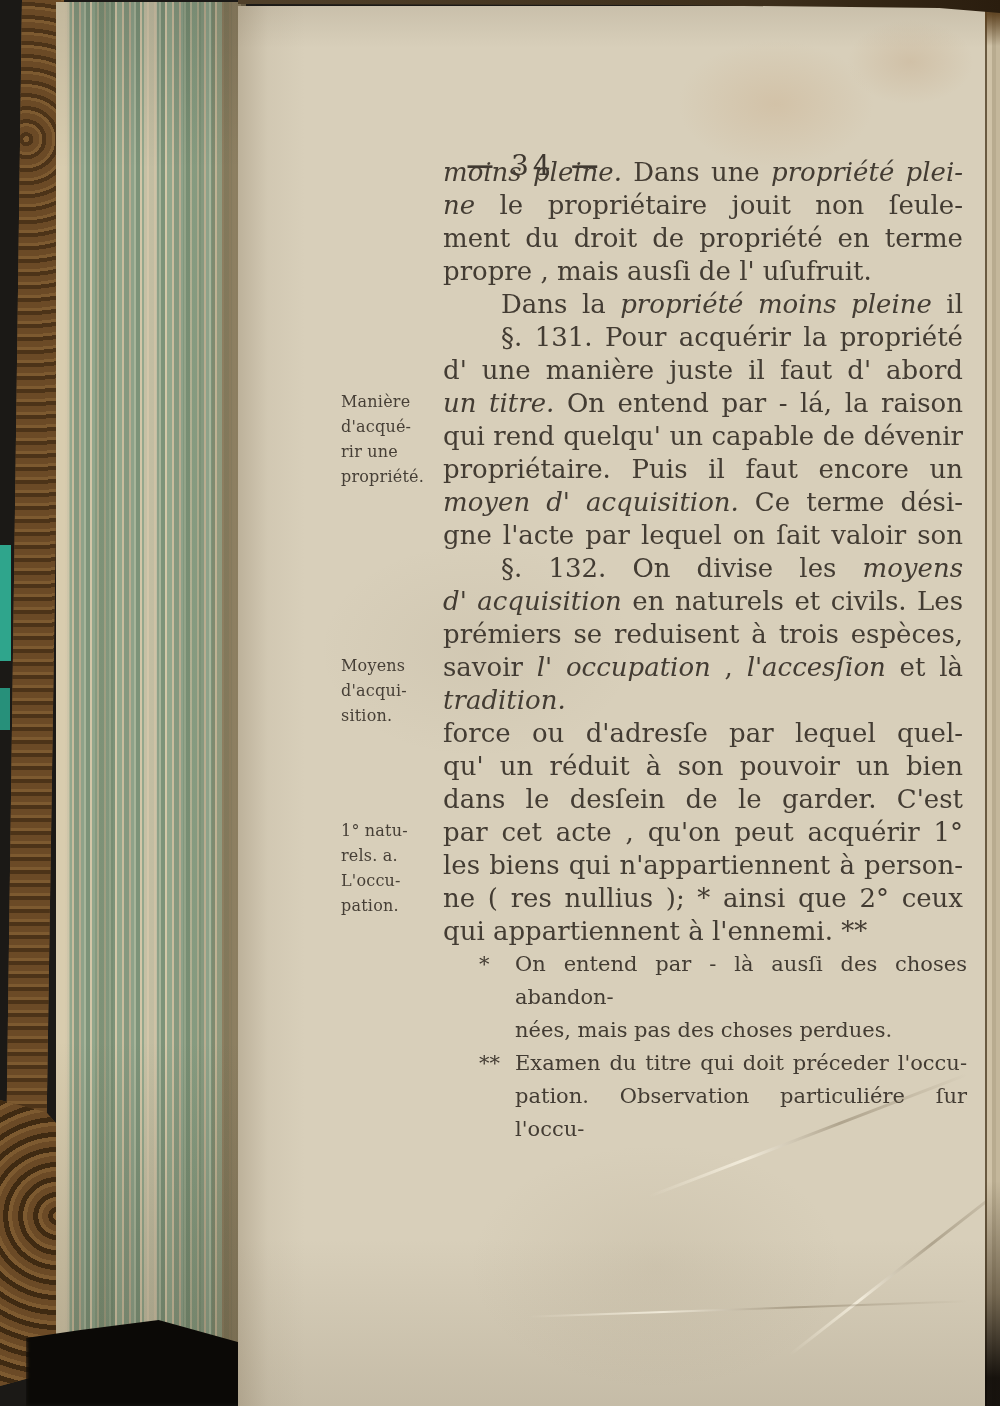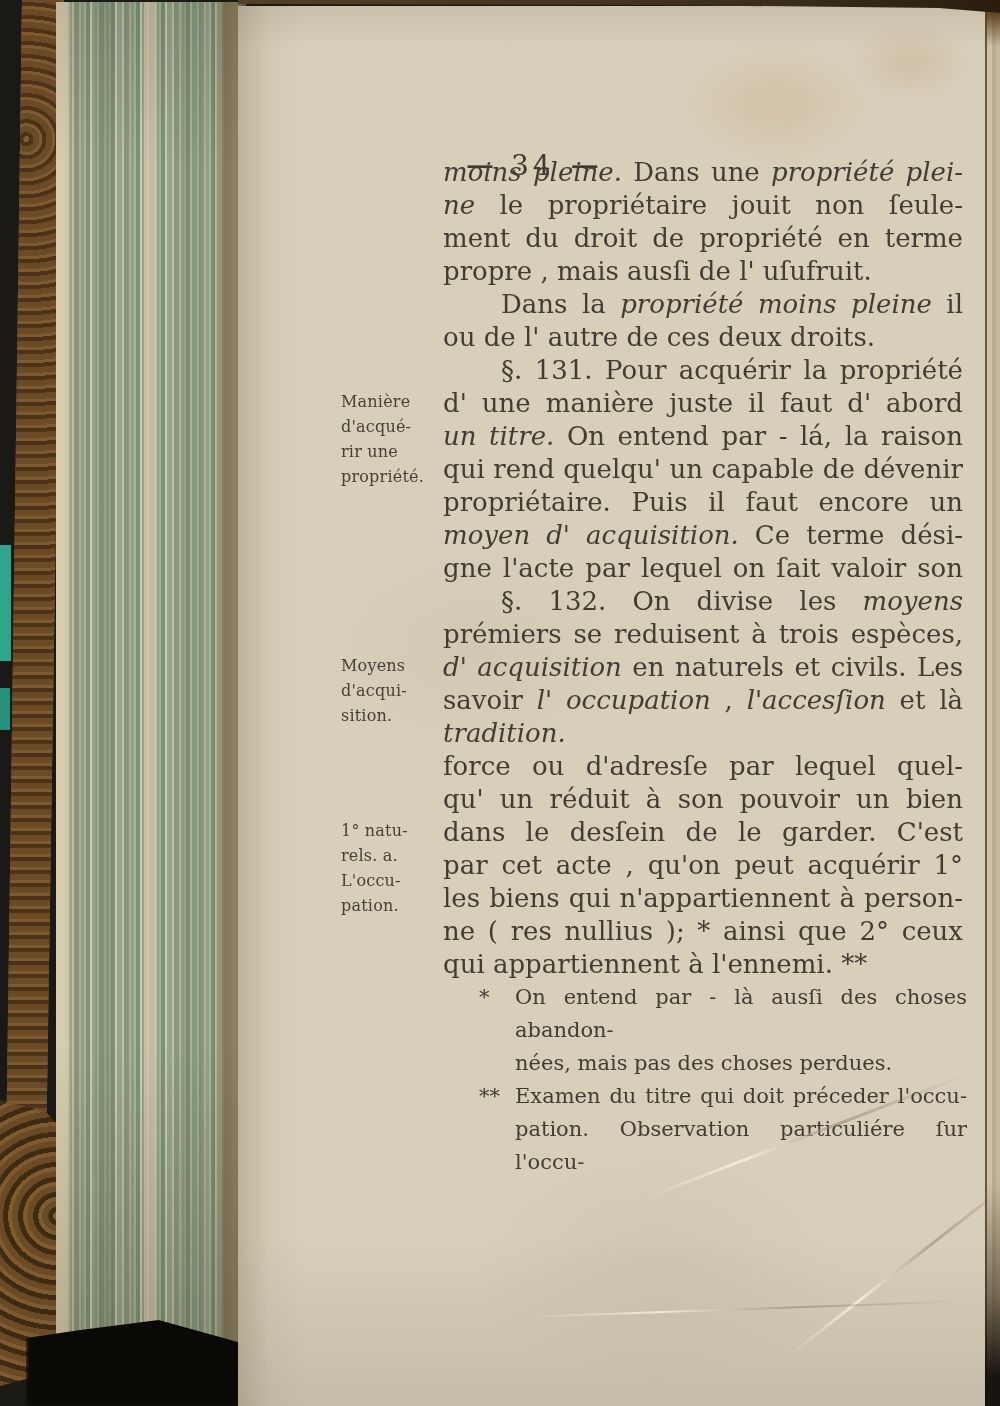--- a/index.html
+++ b/index.html
@@ -122,31 +122,30 @@
           <div>L'occu-</div>
           <div>pation.</div>
         </div>
       </div>
     <div class="bodycol">
         <div class="bline"><span class="it">moins pleine.</span><span> Dans une </span><span class="it">propriété plei-</span></div>
         <div class="bline"><span class="it">ne</span><span> le propriétaire jouit non ſeule-</span></div>
         <div class="bline"><span>ment du droit de propriété en terme</span></div>
         <div class="bline last"><span>propre , mais ausſi de l' uſufruit.</span></div>
         <div class="bline ind"><span>Dans la </span><span class="it">propriété moins pleine</span><span> il</span></div>
-        <div class="bline last"><span>ou de l' autre de ces deux droits.</span></div>
         <div class="bline ind"><span>§. 131. Pour acquérir la propriété</span></div>
         <div class="bline"><span>d' une manière juste il faut d' abord</span></div>
         <div class="bline"><span class="it">un titre.</span><span> On entend par - lá, la raison</span></div>
         <div class="bline"><span>qui rend quelqu' un capable de dévenir</span></div>
         <div class="bline"><span>propriétaire. Puis il faut encore un</span></div>
         <div class="bline"><span class="it">moyen d' acquisition.</span><span> Ce terme dési-</span></div>
         <div class="bline"><span>gne l'acte par lequel on ſait valoir son</span></div>
         <div class="bline ind"><span>§. 132. On divise les </span><span class="it">moyens</span></div>
+        <div class="bline"><span class="it">d' acquisition</span><span> en naturels et civils. Les</span></div>
         <div class="bline"><span>prémiers se reduisent à trois espèces,</span></div>
-        <div class="bline"><span class="it">d' acquisition</span><span> en naturels et civils. Les</span></div>
         <div class="bline"><span>savoir </span><span class="it">l' occupation</span><span> , </span><span class="it">l'accesſion</span><span> et là</span></div>
         <div class="bline last"><span class="it">tradition.</span></div>
         <div class="bline"><span>force ou d'adresſe par lequel quel-</span></div>
         <div class="bline"><span>qu' un réduit à son pouvoir un bien</span></div>
         <div class="bline"><span>dans le desſein de le garder. C'est</span></div>
         <div class="bline"><span>par cet acte , qu'on peut acquérir 1°</span></div>
         <div class="bline"><span>les biens qui n'appartiennent à person-</span></div>
         <div class="bline"><span>ne ( res nullius ); * ainsi que 2° ceux</span></div>
         <div class="bline last"><span>qui appartiennent à l'ennemi. **</span></div>
         <div class="bline fn"><span class="fn-marker">*</span><span>On entend par - là ausſi des choses abandon-</span></div>

